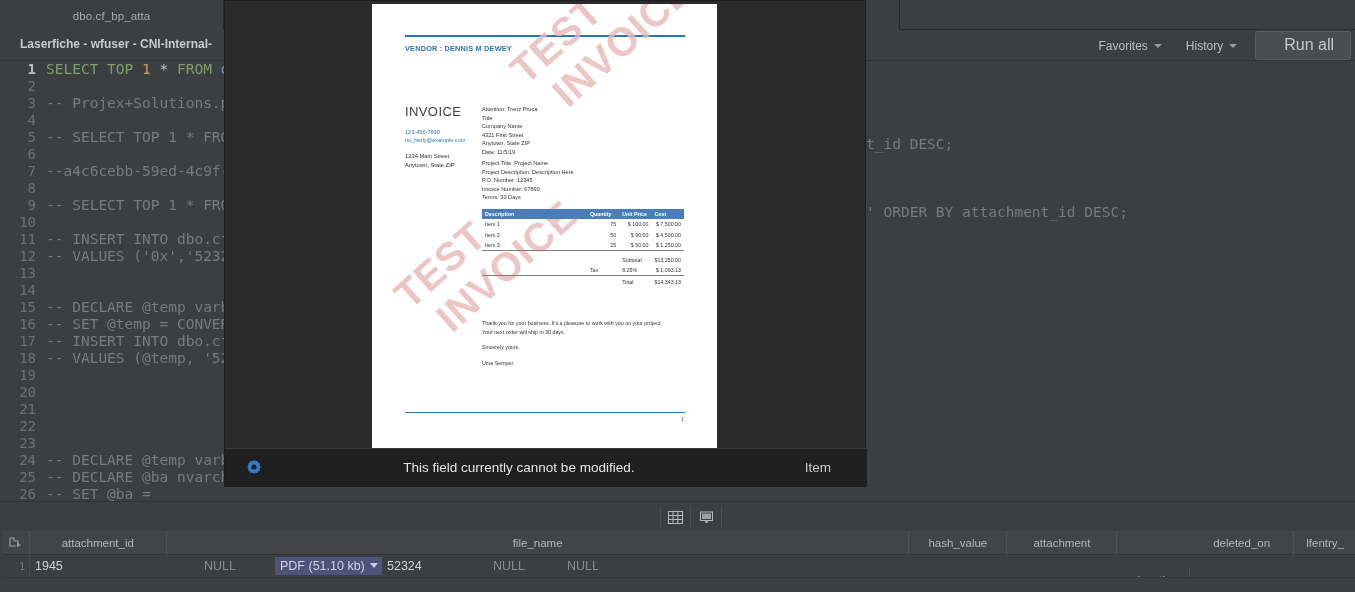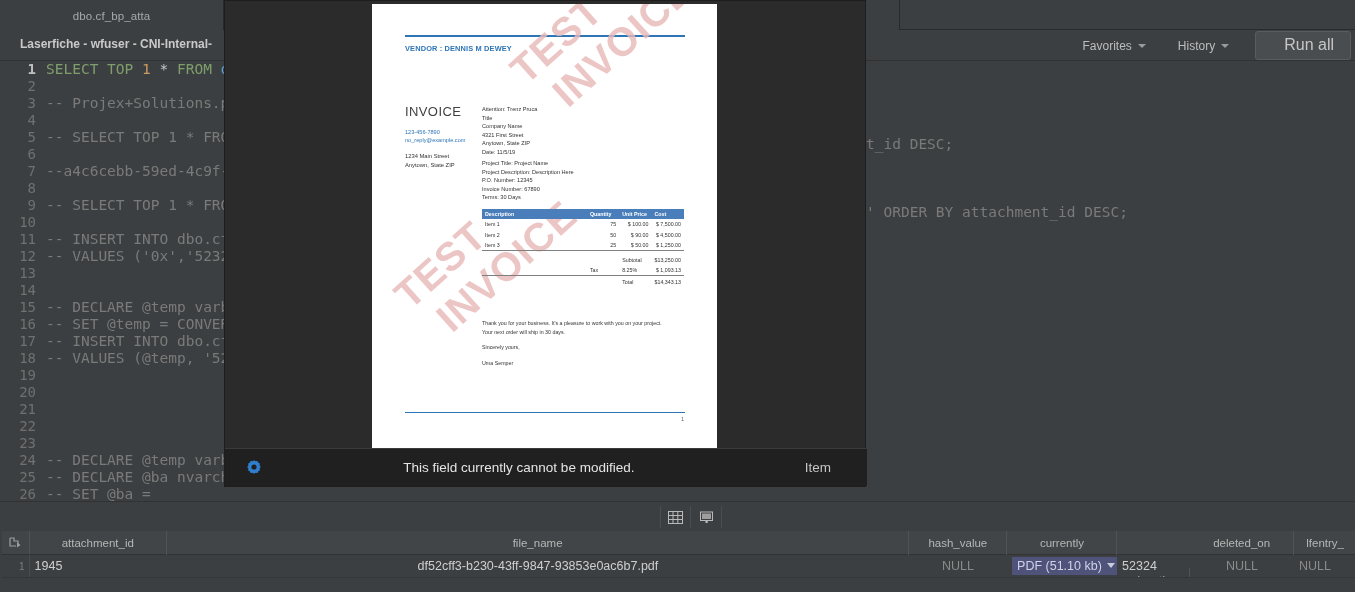--- a/index.html
+++ b/index.html
@@ -29,21 +29,21 @@
 
   
   .editorbar {
     position: absolute; left: 0; top: 30px; width: 1355px; height: 31px;
     background: #3c3f41; border-bottom: 1px solid #323232;
   }
   .conn-title {
     position: absolute; left: 20px; top: 7px;
     font-size: 12px; font-weight: bold; color: #c9c9c9; white-space: nowrap;
   }
-  .tb-right { position: absolute; right: 2px; top: 0; height: 31px; display: flex; align-items: center; gap: 8px; }
+  .tb-right { position: absolute; right: 2px; top: 0; height: 31px; display: flex; align-items: center; gap: 0; }
   .tb-item {
     display: flex; align-items: center; gap: 6px;
     font-size: 12px; color: #bdbdbd; padding: 0 12px; height: 31px; cursor: default;
   }
   .caret { width: 0; height: 0; border-left: 4px solid transparent; border-right: 4px solid transparent; border-top: 4px solid #9a9a9a; }
   .runall {
     margin-left: 6px; margin-right: 2px;
     background: #4a4d4f; border: 1px solid #5a5d5f; border-radius: 3px;
     color: #c6c6c6; font-size: 16px; padding: 4px 16px 5px 28px;
     min-width: 95px; text-align: right;
@@ -222,29 +222,28 @@
       <div class="corner-cell">
         <svg width="13" height="12" viewBox="0 0 13 12">
           <path d="M1 1 H5 V4 H9 V8" fill="none" stroke="#9e9e9e" stroke-width="1.2"></path>
           <path d="M1 1 V9 H7" fill="none" stroke="#9e9e9e" stroke-width="1.2"></path>
           <path d="M8 5.5 L11.5 8 L8 10.5 Z" fill="#9e9e9e"></path>
         </svg>
       </div>
     <div class="hcell" style="width: 140px;">attachment_id</div>
         <div class="hcell" style="width: 756px;">file_name</div>
         <div class="hcell" style="width: 100px;">hash_value</div>
-        <div class="hcell" style="width: 112px;">currently</div>
+        <div class="hcell" style="width: 112px;">attachment</div>
         <div class="hcell" style="width: 74px; margin-top: 37px;">length</div>
         <div class="hcell" style="width: 106px;">deleted_on</div>
         <div class="hcell" style="width: 64px;">lfentry_</div>
       </div>
     <div class="grid-row" id="grid-row">
       <div class="rnum">1</div>
       <div class="dcell" id="c-attachment-id" style="width: 140px;">1945</div>
-      <div class="dcell center" id="c-file-name" style="width: 756px;">df52cff3-b230-43ff-9847-93853e0ac6b7.pdf</div>
       <div class="dcell center null" id="c-hash-value" style="width: 100px;">NULL</div>
       <div class="dcell" id="c-attachment" style="width: 112px;">
         <span class="attach-chip">
           <span>PDF (51.10 kb)</span>
           <span class="chip-caret"></span>
         </span>
       </div>
       <div class="dcell" id="c-length" style="width: 74px;">52324</div>
       <div class="dcell center null" id="c-deleted-on" style="width: 106px;">NULL</div>
       <div class="dcell null" id="c-lfentry" style="width: 64px;">NULL</div>

